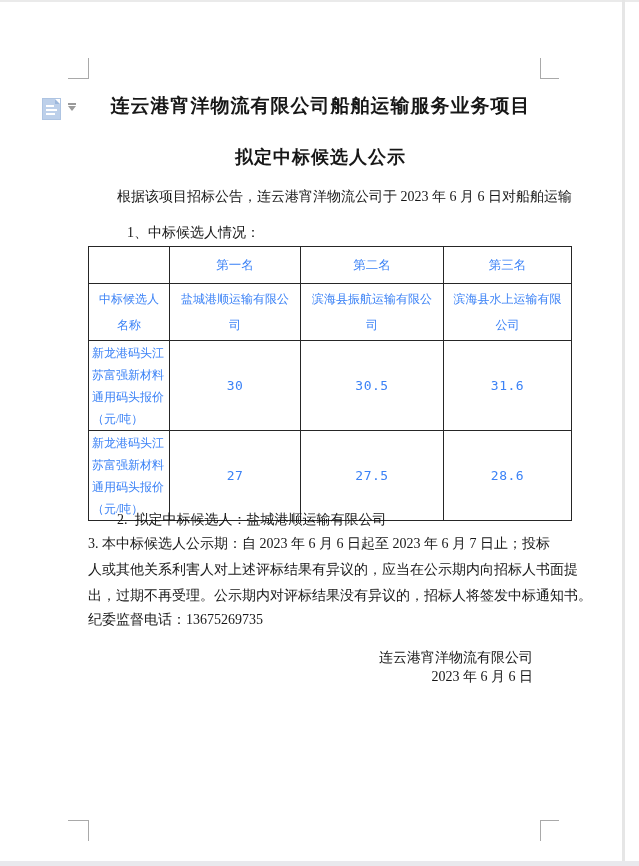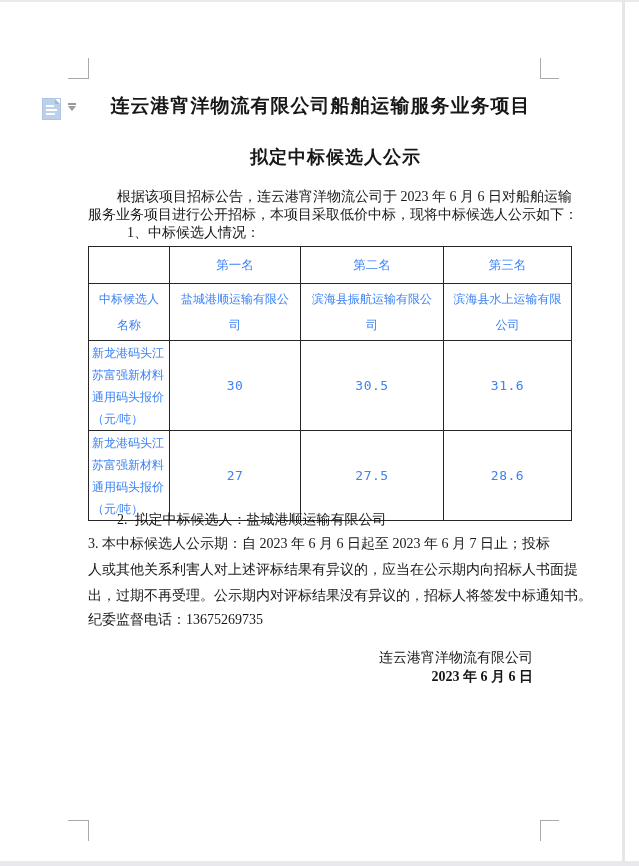--- a/index.html
+++ b/index.html
@@ -29,31 +29,31 @@
   .doc-icon .l1{top:6px;width:8px;}
   .doc-icon .l2{top:10px;width:11px;}
   .doc-icon .l3{top:14px;width:9px;}
   .drop-arrow{position:absolute;left:25px;top:7px;width:10px;height:10px;}
   .drop-arrow .bar{position:absolute;left:1px;top:0;width:8px;height:2px;background:#9a9a9a;}
   .drop-arrow .tri{position:absolute;left:1px;top:3px;width:0;height:0;border-left:4px solid transparent;border-right:4px solid transparent;border-top:5px solid #9a9a9a;}
 
   
   .line{position:absolute;white-space:pre;}
   .doc-title{left:88px;top:93px;width:465px;text-align:center;font-size:19px;font-weight:bold;line-height:26px;letter-spacing:1px;}
-  .doc-subtitle{left:103px;top:144px;width:465px;text-align:center;font-size:18px;font-weight:bold;line-height:26px;letter-spacing:1px;}
+  .doc-subtitle{left:88px;top:144px;width:465px;text-align:center;font-size:18px;font-weight:bold;line-height:26px;letter-spacing:1px;}
   .intro{left:88px;top:188px;width:466px;font-size:14px;line-height:18px;}
   .intro div{white-space:pre;}
   .item1{left:127px;top:224px;font-size:14px;line-height:18px;}
   .item2{left:117px;top:510px;font-size:14px;line-height:19px;}
   .para3{left:88px;top:531px;width:466px;font-size:14px;line-height:26px;}
   .para3 div{white-space:pre;}
   .phone1{left:88px;top:611px;font-size:14px;line-height:18px;}
   .phone2{left:88px;top:630px;font-size:14px;line-height:18px;}
   .sig-block{position:absolute;left:88px;top:648px;width:445px;text-align:right;font-size:14px;line-height:19px;}
-  .sig-date{position:absolute;left:88px;top:667px;width:445px;text-align:right;font-size:14px;line-height:19px;font-weight:bold;}
+  .sig-date{position:absolute;left:88px;top:667px;width:445px;text-align:right;font-size:14px;line-height:19px;}
 
   
   table.bids{
     position:absolute;left:88px;top:246px;width:483px;
     border-collapse:collapse;table-layout:fixed;
     font-size:12px;color:#3b82f6;
   }
   table.bids td{border:1px solid #262626;overflow:hidden;}
   td.hdr{height:34px;text-align:center;font-size:12.5px;}
   td.name-label{height:56px;text-align:center;line-height:26px;padding:0 9px;margin-left:27px;}
@@ -86,21 +86,20 @@
       <span class="bar"></span>
         <span class="tri"></span>
     </span>
   </div>
 
   <div class="line doc-title">连云港宵洋物流有限公司船舶运输服务业务项目</div>
   <div class="line doc-subtitle">拟定中标候选人公示</div>
 
   <div class="intro" style="position:absolute;">
     <div style="text-indent:29px;">根据该项目招标公告，连云港宵洋物流公司于 2023 年 6 月 6 日对船舶运输</div>
-    <div>服务业务项目进行公开招标，本项目采取低价中标，现将中标候选人公示如下：</div>
   </div>
 
   <div class="line item1">1、中标候选人情况：</div>
 
   <table class="bids">
     <colgroup>
       <col style="width:81px">
         <col style="width:131px">
         <col style="width:143px">
         <col style="width:128px">

